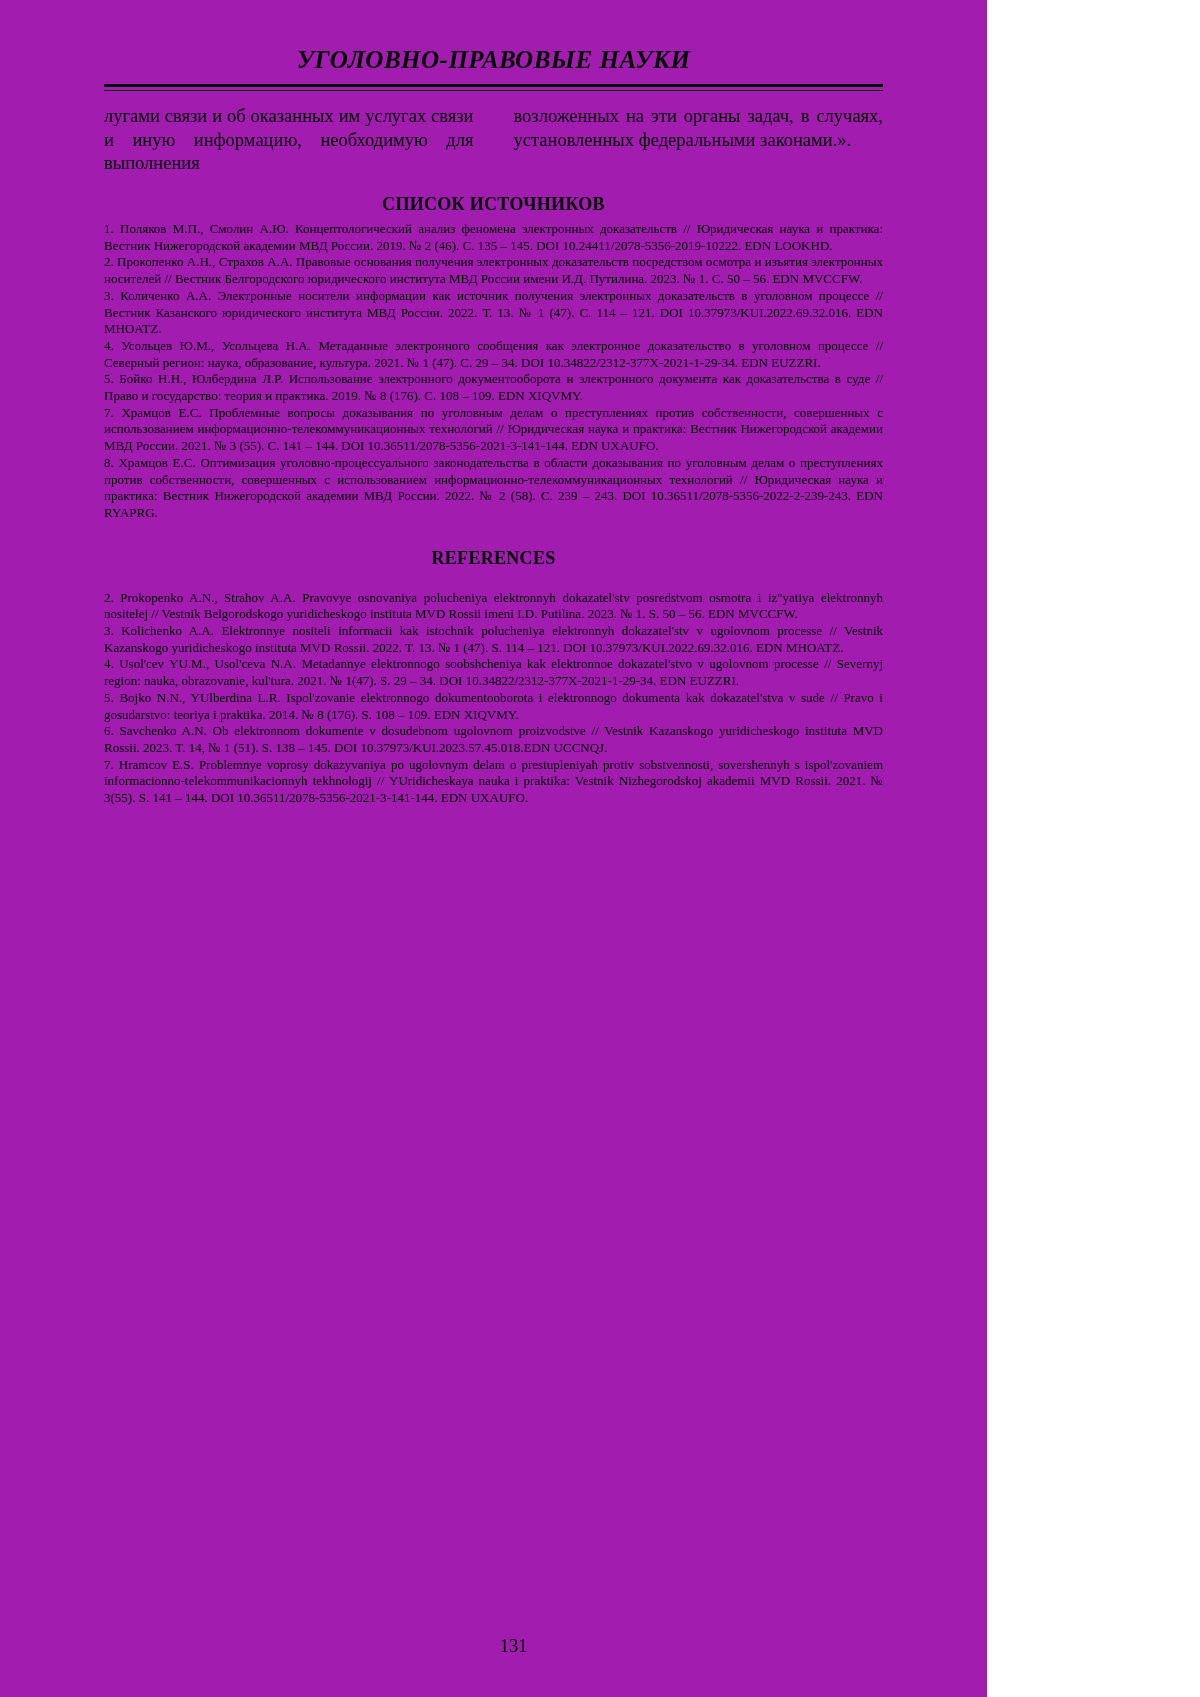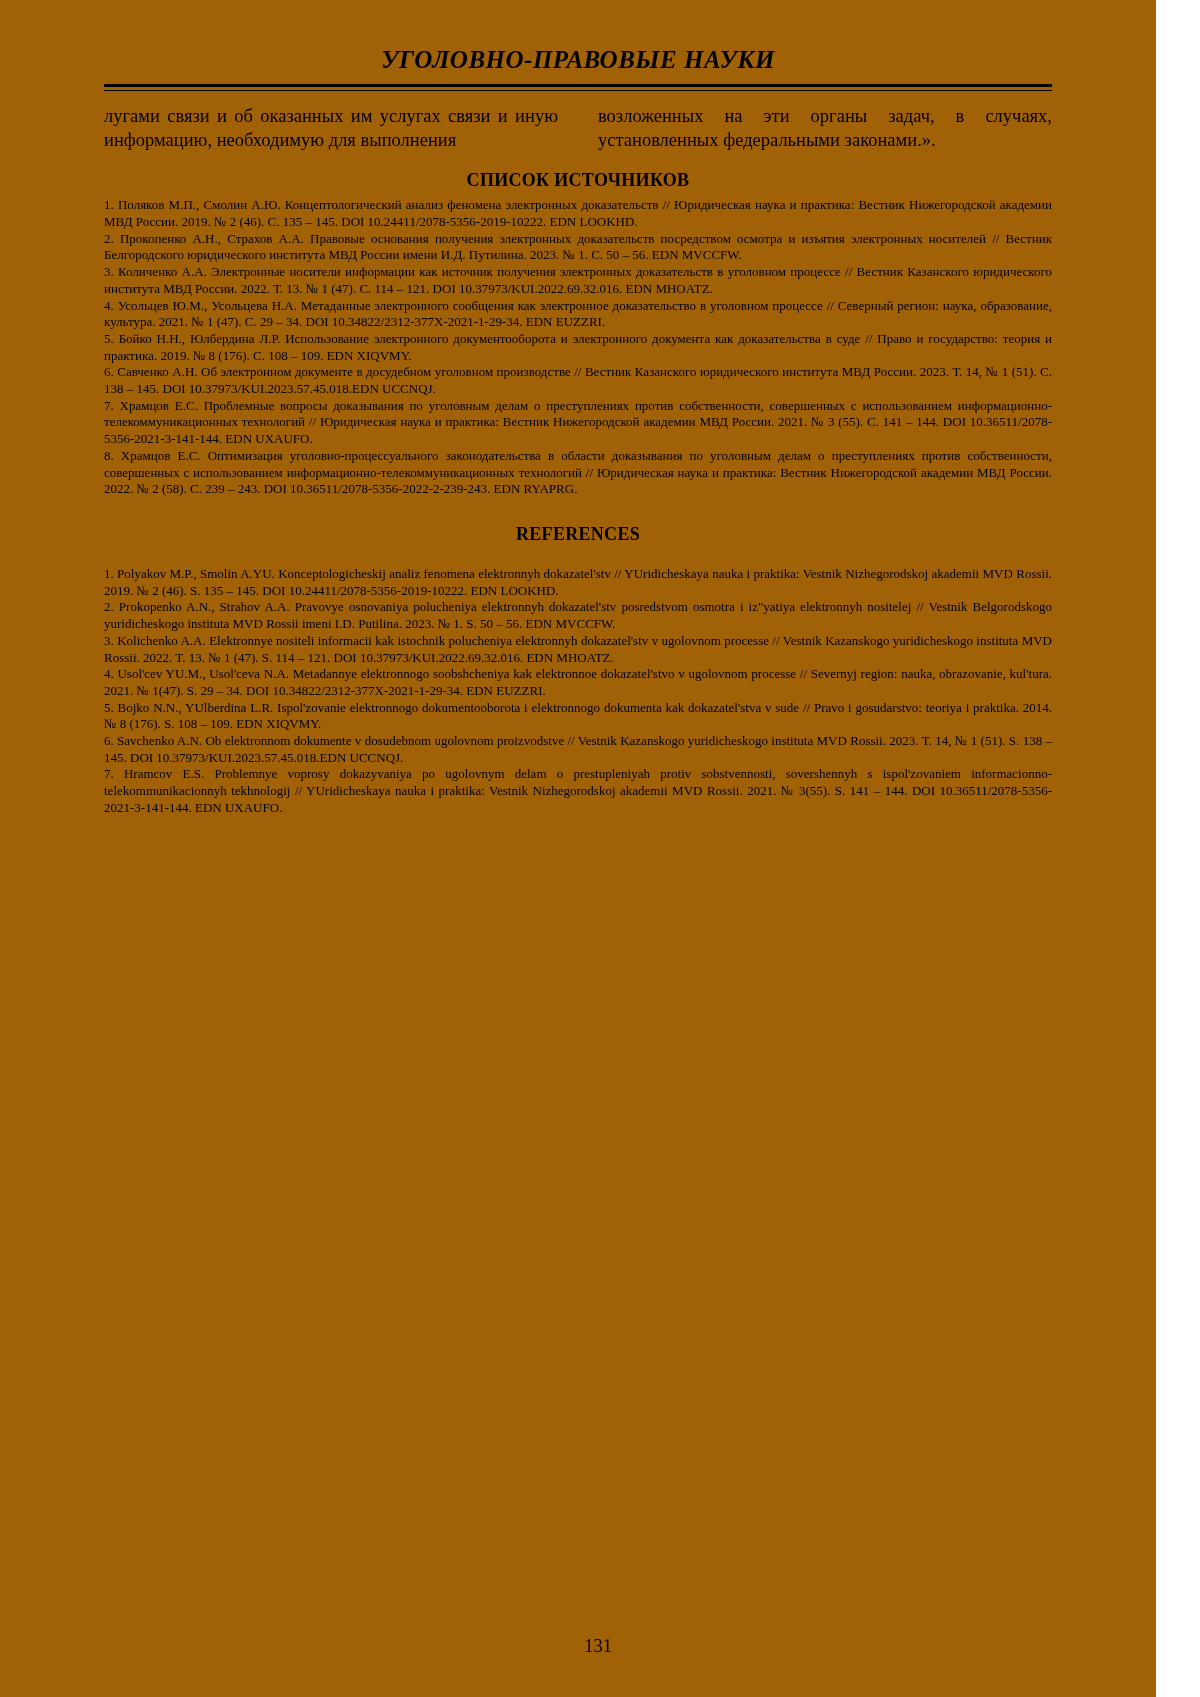--- a/index.html
+++ b/index.html
@@ -1,24 +1,24 @@
 <!DOCTYPE html>
 <html><head>
 <meta charset="utf-8">
 <style>
   html, body {
     margin: 0;
     padding: 0;
     background: #ffffff;
   }
   .page {
-    width: 1156px;
+    width: 987px;
     height: 1697px;
     position: relative;
-    background: #a16207;
+    background: #a21caf;
     box-sizing: border-box;
     padding: 46px 104px 20px 104px;
     font-family: "Liberation Serif", serif;
     color: #000000;
   }
   .running-head {
     text-align: center;
     font-family: "Liberation Serif", serif;
     font-weight: bold;
     font-style: italic;
@@ -86,27 +86,25 @@
     <div class="col">возложенных на эти органы задач, в случаях, установленных федеральными законами.».</div>
   </div>
 
   <div class="section-title">СПИСОК ИСТОЧНИКОВ</div>
 
   <p class="ref">1. Поляков М.П., Смолин А.Ю. Концептологический анализ феномена электронных доказательств // Юридическая наука и практика: Вестник Нижегородской академии МВД России. 2019. № 2 (46). С. 135 – 145. DOI 10.24411/2078-5356-2019-10222. EDN LOOKHD.</p>
   <p class="ref">2. Прокопенко А.Н., Страхов А.А. Правовые основания получения электронных доказательств посредством осмотра и изъятия электронных носителей // Вестник Белгородского юридического института МВД России имени И.Д. Путилина. 2023. № 1. С. 50 – 56. EDN MVCCFW.</p>
   <p class="ref">3. Количенко А.А. Электронные носители информации как источник получения электронных доказательств в уголовном процессе // Вестник Казанского юридического института МВД России. 2022. Т. 13. № 1 (47). С. 114 – 121. DOI 10.37973/KUI.2022.69.32.016. EDN MHOATZ.</p>
   <p class="ref">4. Усольцев Ю.М., Усольцева Н.А. Метаданные электронного сообщения как электронное доказательство в уголовном процессе // Северный регион: наука, образование, культура. 2021. № 1 (47). С. 29 – 34. DOI 10.34822/2312-377X-2021-1-29-34. EDN EUZZRI.</p>
   <p class="ref">5. Бойко Н.Н., Юлбердина Л.Р. Использование электронного документооборота и электронного документа как доказательства в суде // Право и государство: теория и практика. 2019. № 8 (176). С. 108 – 109. EDN XIQVMY.</p>
-  <p class="ref">6. Савченко А.Н. Об электронном документе в досудебном уголовном производстве // Вестник Казанского юридического института МВД России. 2023. Т. 14, № 1 (51). С. 138 – 145. DOI 10.37973/KUI.2023.57.45.018.EDN UCCNQJ.</p>
   <p class="ref">7. Храмцов Е.С. Проблемные вопросы доказывания по уголовным делам о преступлениях против собственности, совершенных с использованием информационно-телекоммуникационных технологий // Юридическая наука и практика: Вестник Нижегородской академии МВД России. 2021. № 3 (55). С. 141 – 144. DOI 10.36511/2078-5356-2021-3-141-144. EDN UXAUFO.</p>
   <p class="ref">8. Храмцов Е.С. Оптимизация уголовно-процессуального законодательства в области доказывания по уголовным делам о преступлениях против собственности, совершенных с использованием информационно-телекоммуникационных технологий // Юридическая наука и практика: Вестник Нижегородской академии МВД России. 2022. № 2 (58). С. 239 – 243. DOI 10.36511/2078-5356-2022-2-239-243. EDN RYAPRG.</p>
 
   <div class="section-title en">REFERENCES</div>
 
-  <p class="ref">1. Polyakov M.P., Smolin A.YU. Konceptologicheskij analiz fenomena elektronnyh dokazatel'stv // YUridicheskaya nauka i praktika: Vestnik Nizhegorodskoj akademii MVD Rossii. 2019. № 2 (46). S. 135 – 145. DOI 10.24411/2078-5356-2019-10222. EDN LOOKHD.</p>
   <p class="ref">2. Prokopenko A.N., Strahov A.A. Pravovye osnovaniya polucheniya elektronnyh dokazatel'stv posredstvom osmotra i iz"yatiya elektronnyh nositelej // Vestnik Belgorodskogo yuridicheskogo instituta MVD Rossii imeni I.D. Putilina. 2023. № 1. S. 50 – 56. EDN MVCCFW.</p>
   <p class="ref">3. Kolichenko A.A. Elektronnye nositeli informacii kak istochnik polucheniya elektronnyh dokazatel'stv v ugolovnom processe // Vestnik Kazanskogo yuridicheskogo instituta MVD Rossii. 2022. T. 13. № 1 (47). S. 114 – 121. DOI 10.37973/KUI.2022.69.32.016. EDN MHOATZ.</p>
   <p class="ref">4. Usol'cev YU.M., Usol'ceva N.A. Metadannye elektronnogo soobshcheniya kak elektronnoe dokazatel'stvo v ugolovnom processe // Severnyj region: nauka, obrazovanie, kul'tura. 2021. № 1(47). S. 29 – 34. DOI 10.34822/2312-377X-2021-1-29-34. EDN EUZZRI.</p>
   <p class="ref">5. Bojko N.N., YUlberdina L.R. Ispol'zovanie elektronnogo dokumentooborota i elektronnogo dokumenta kak dokazatel'stva v sude // Pravo i gosudarstvo: teoriya i praktika. 2014. № 8 (176). S. 108 – 109. EDN XIQVMY.</p>
   <p class="ref">6. Savchenko A.N. Ob elektronnom dokumente v dosudebnom ugolovnom proizvodstve // Vestnik Kazanskogo yuridicheskogo instituta MVD Rossii. 2023. T. 14, № 1 (51). S. 138 – 145. DOI 10.37973/KUI.2023.57.45.018.EDN UCCNQJ.</p>
   <p class="ref">7. Hramcov E.S. Problemnye voprosy dokazyvaniya po ugolovnym delam o prestupleniyah protiv sobstvennosti, sovershennyh s ispol'zovaniem informacionno-telekommunikacionnyh tekhnologij // YUridicheskaya nauka i praktika: Vestnik Nizhegorodskoj akademii MVD Rossii. 2021. № 3(55). S. 141 – 144. DOI 10.36511/2078-5356-2021-3-141-144. EDN UXAUFO.</p>
 
   <div class="page-number">131</div>
 </div>
 

